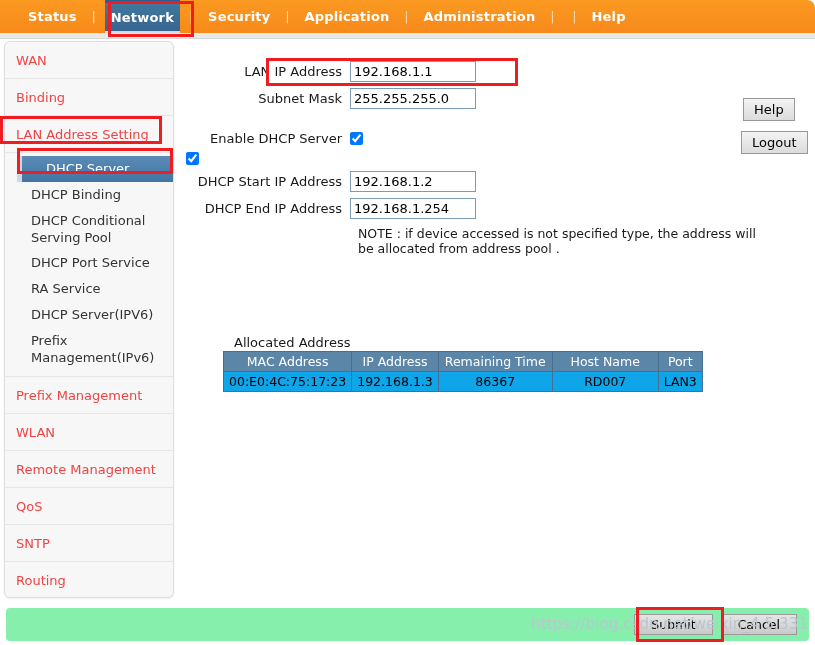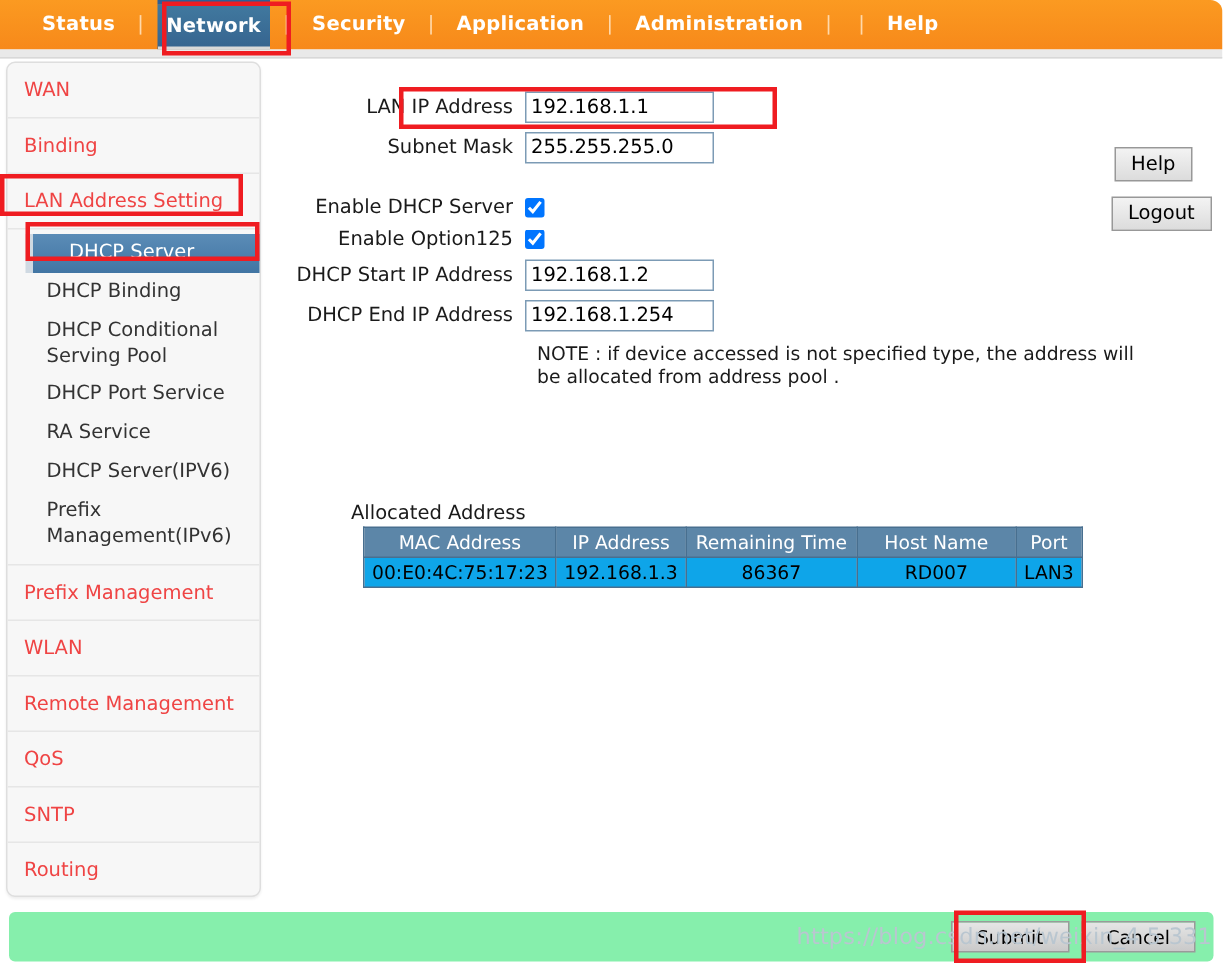--- a/index.html
+++ b/index.html
@@ -184,21 +184,21 @@
 
   
   .tbl-title {
     position: absolute;
     left: 48px; top: 294px;
     font-size: 13px;
     color: #1a1a1a;
   }
   .alloc-table {
     position: absolute;
-    left: 56px; top: 310px;
+    left: 37px; top: 310px;
     border-collapse: collapse;
     font-size: 12.5px;
   }
   .alloc-table th {
     background: #5c86a8;
     color: #ffffff;
     font-weight: normal;
     border: 1px solid #4b7characters;
     border: 1px solid #486f8f;
     padding: 2px 6px;
@@ -335,21 +335,20 @@
       <div class="flabel">Subnet Mask</div>
       <input class="finput" type="text" value="255.255.255.0" style="">
     </div>
 
     <div class="frow" style="margin-top:22px;">
       <div class="flabel">Enable DHCP Server</div>
       <input class="fcheck" type="checkbox" checked="" style="">
     </div>
 
     <div class="frow">
-      <div class="flabel">Enable Option125</div>
       <input class="fcheck" type="checkbox" checked="" style="">
     </div>
 
 
     <div class="frow">
       <div class="flabel">DHCP Start IP Address</div>
       <input class="finput" type="text" value="192.168.1.2" style="">
     </div>
 
     <div class="frow">

